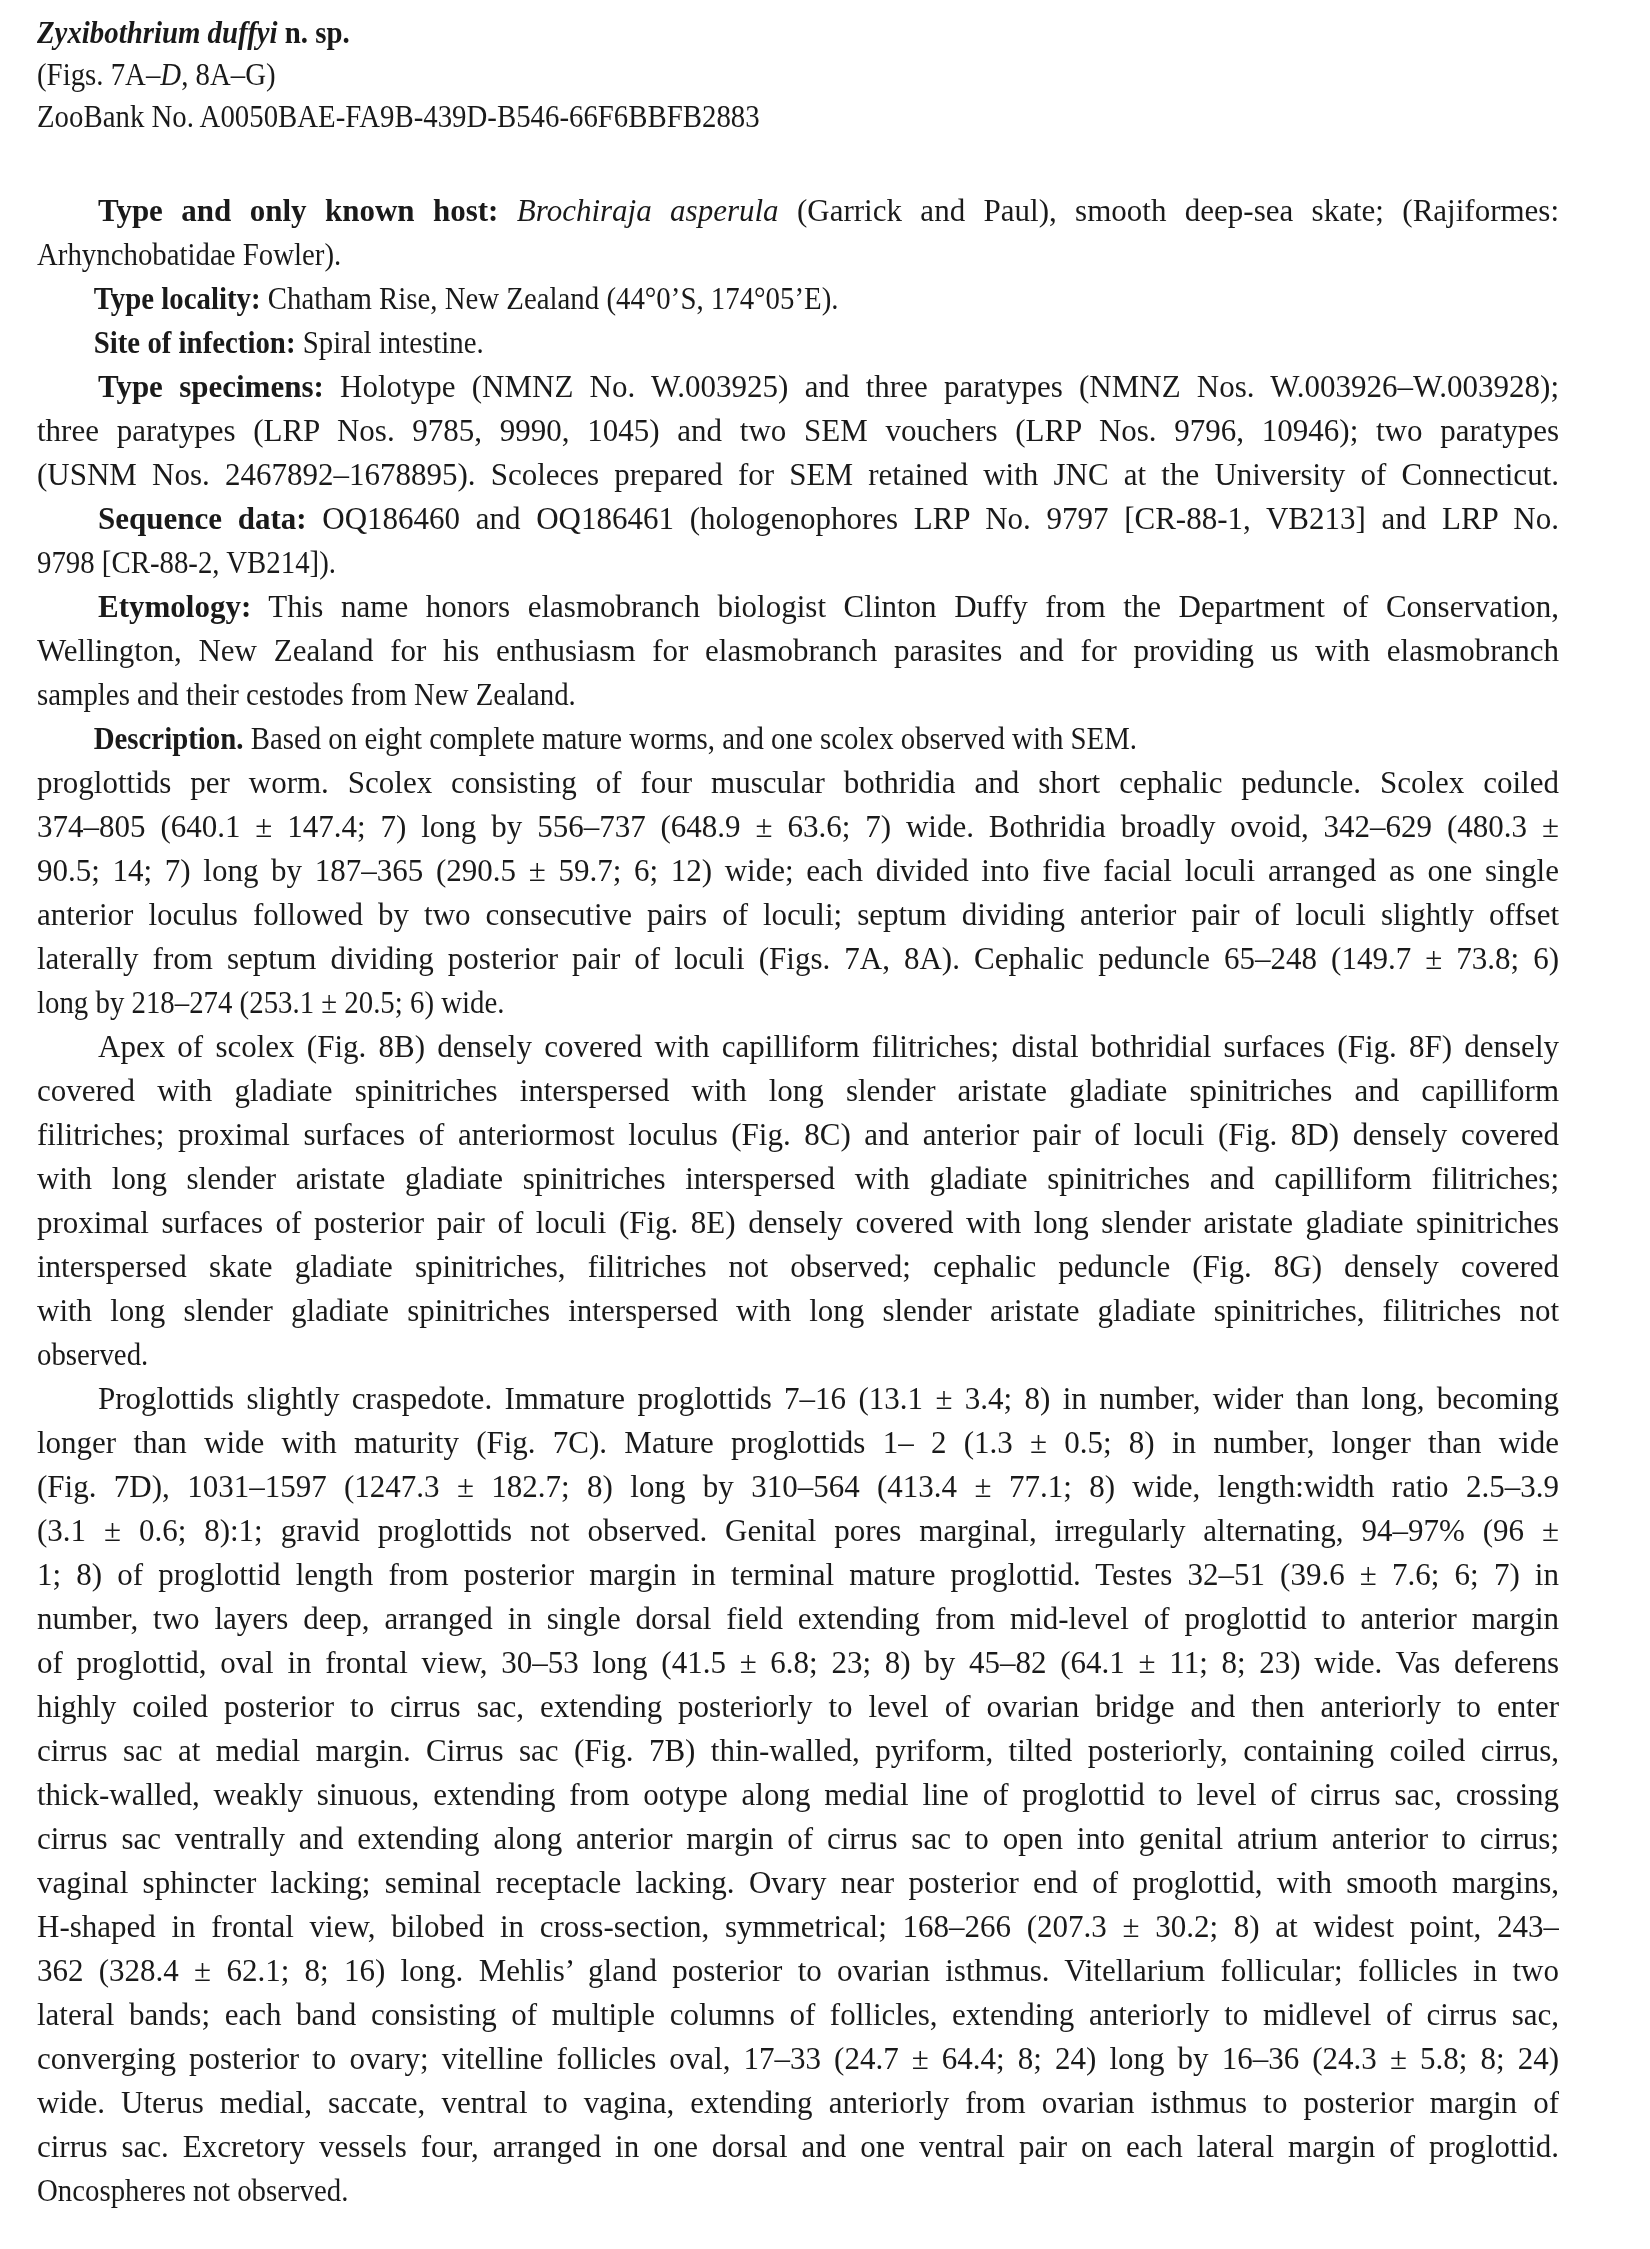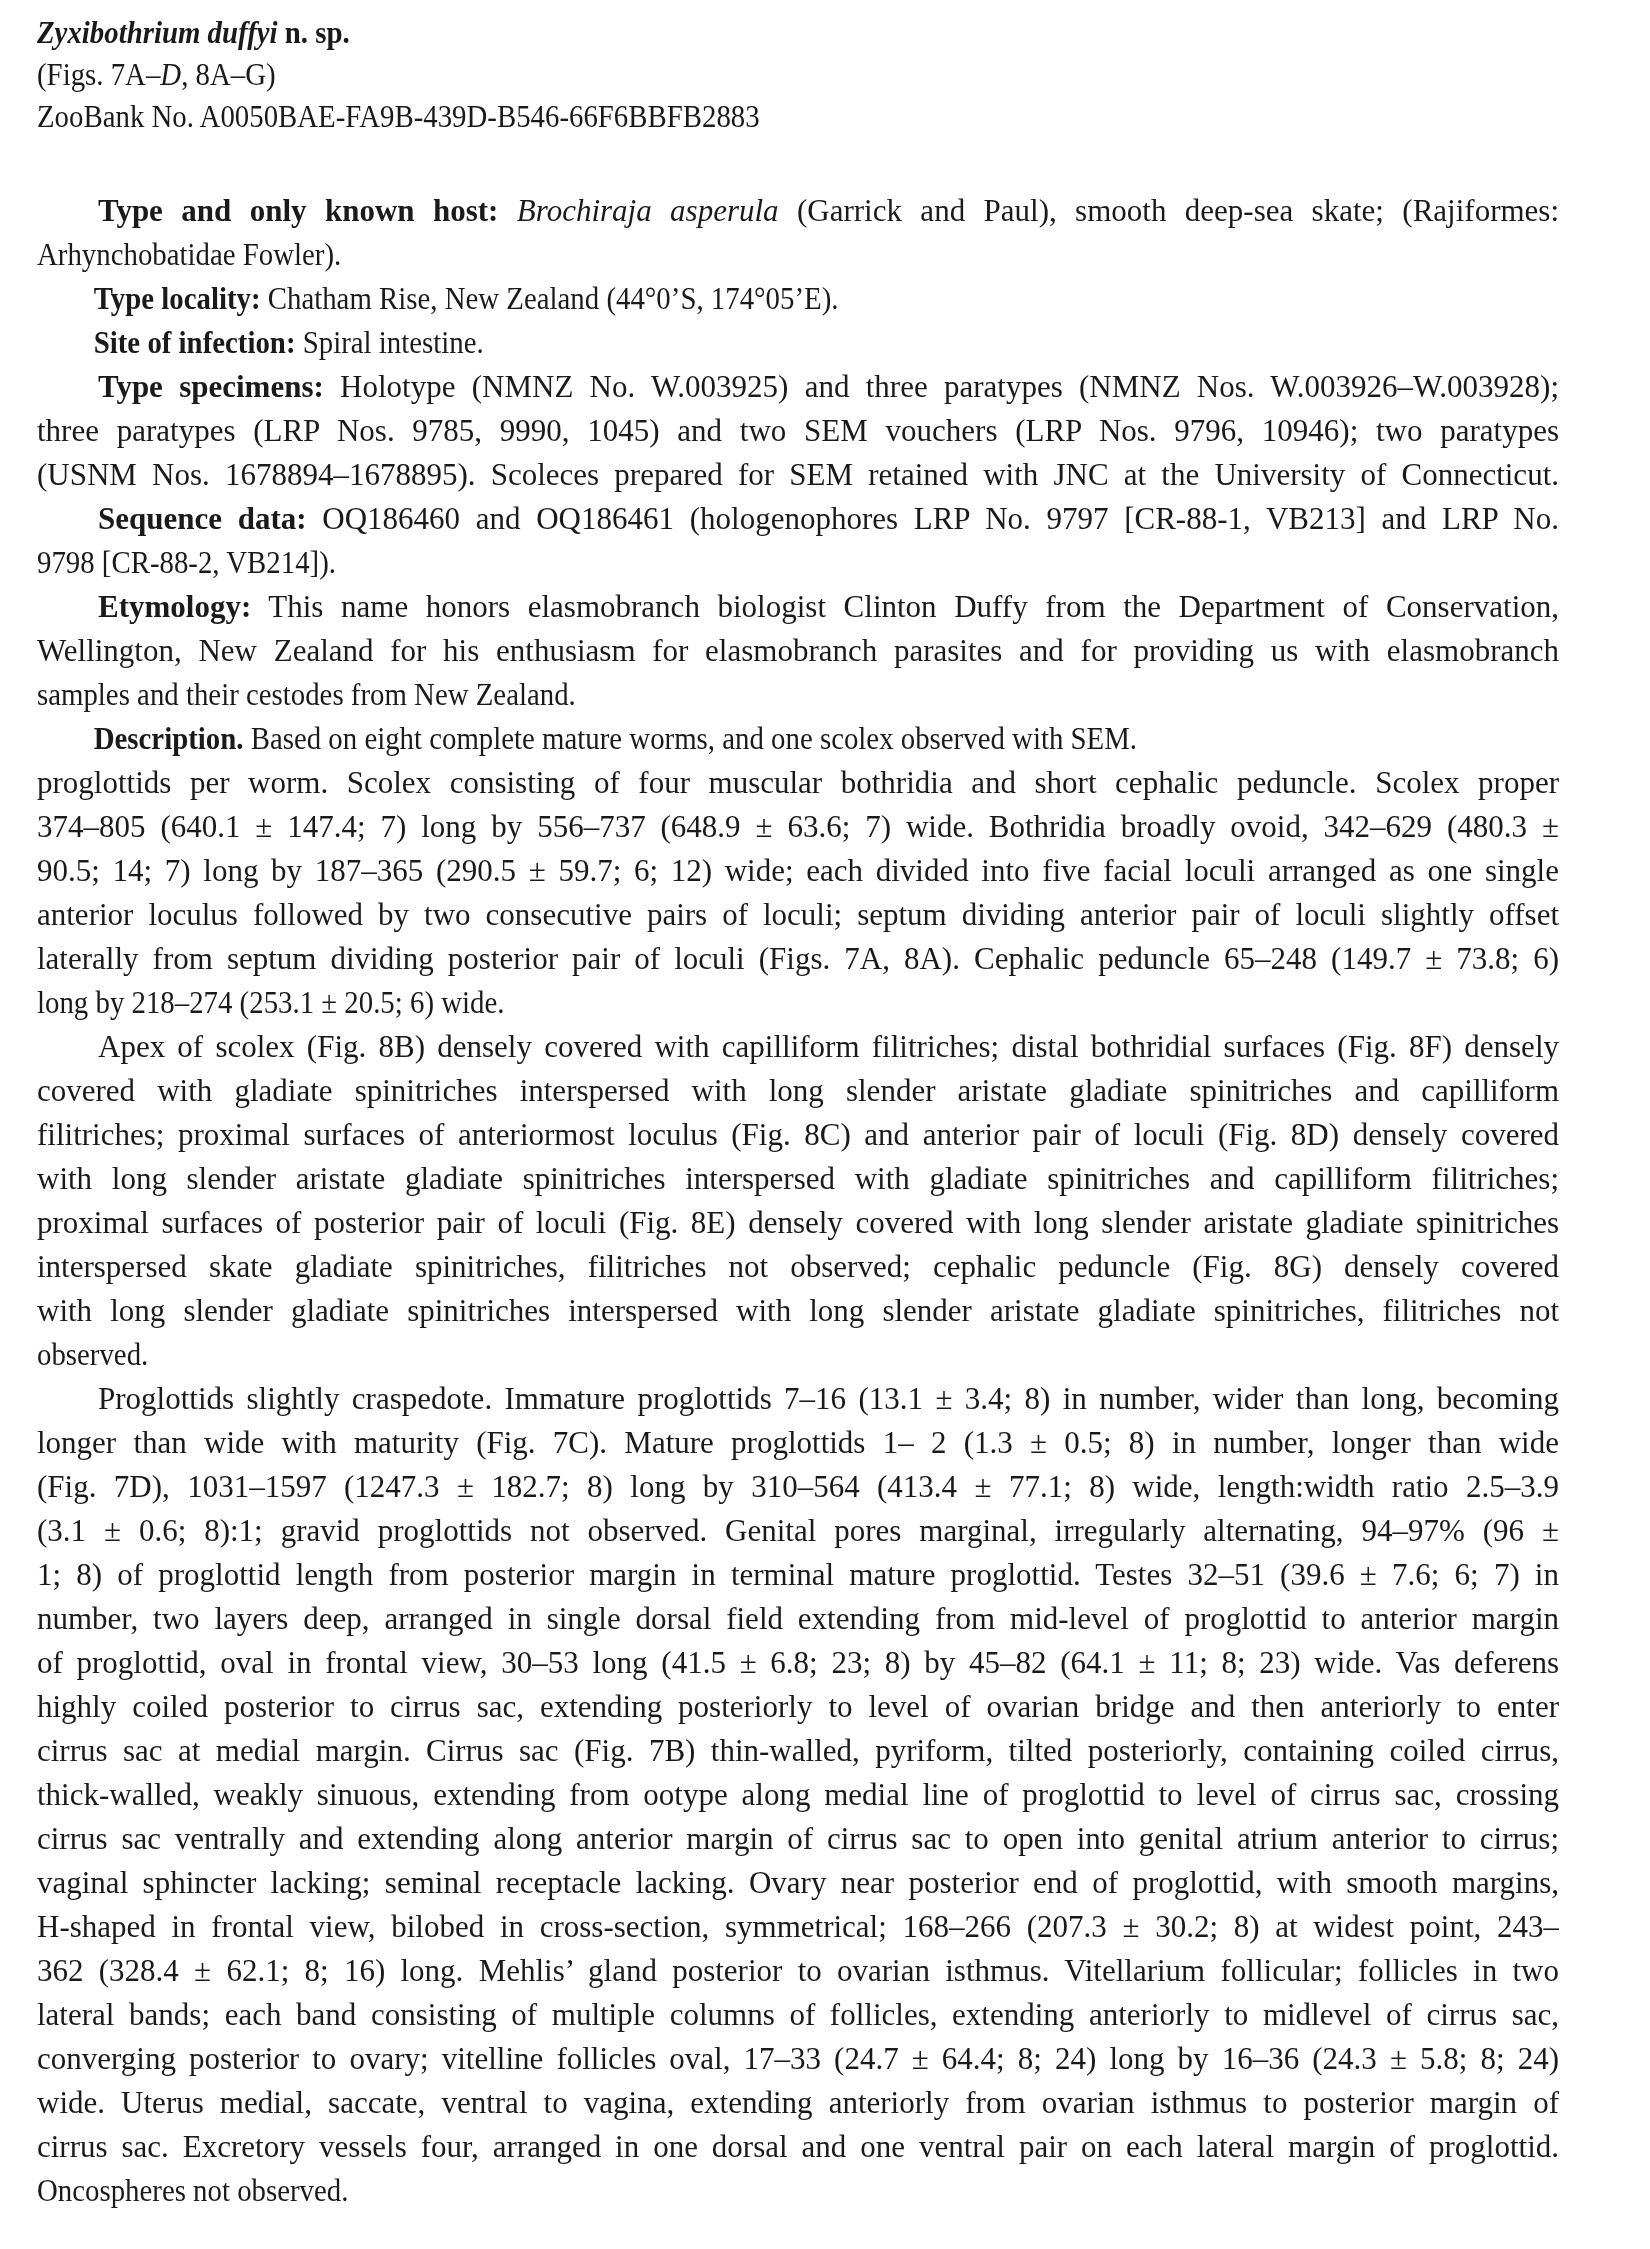--- a/index.html
+++ b/index.html
@@ -29,33 +29,33 @@
 
     <div class="line j ind"><b>Type and only known host:</b> <i>Brochiraja asperula</i> <span>(Garrick and Paul), smooth deep-sea skate; (Rajiformes:</span></div>
     <div class="line" style="transform-origin: left center; transform: scaleX(0.93);">Arhynchobatidae Fowler).</div>
 
     <div class="line ind" style="transform-origin: left center; transform: scaleX(0.93);"><b>Type locality:</b> <span>Chatham Rise, New Zealand (44°0’S, 174°05’E).</span></div>
 
     <div class="line ind" style="transform-origin: left center; transform: scaleX(0.93);"><b>Site of infection:</b> <span>Spiral intestine.</span></div>
 
     <div class="line j ind"><b>Type specimens:</b> <span>Holotype (NMNZ No. W.003925) and three paratypes (NMNZ Nos. W.003926–W.003928);</span></div>
     <div class="line j">three paratypes (LRP Nos. 9785, 9990, 1045) and two SEM vouchers (LRP Nos. 9796, 10946); two paratypes</div>
-    <div class="line j">(USNM Nos. 1678894–1678895). Scoleces prepared for SEM retained with JNC at the University of Connecticut.</div>
+    <div class="line j">(USNM Nos. 2467892–1678895). Scoleces prepared for SEM retained with JNC at the University of Connecticut.</div>
 
     <div class="line j ind"><b>Sequence data:</b> <span>OQ186460 and OQ186461 (hologenophores LRP No. 9797 [CR-88-1, VB213] and LRP No.</span></div>
     <div class="line" style="transform-origin: left center; transform: scaleX(0.93);">9798 [CR-88-2, VB214]).</div>
 
     <div class="line j ind"><b>Etymology:</b> <span>This name honors elasmobranch biologist Clinton Duffy from the Department of Conservation,</span></div>
     <div class="line j">Wellington, New Zealand for his enthusiasm for elasmobranch parasites and for providing us with elasmobranch</div>
     <div class="line" style="transform-origin: left center; transform: scaleX(0.93);">samples and their cestodes from New Zealand.</div>
 
     <div class="line ind" style="transform-origin: left center; transform: scaleX(0.93);"><b>Description.</b> <span>Based on eight complete mature worms, and one scolex observed with SEM.</span></div>
 
     <div id="para-worms">
-        <div class="line j">proglottids per worm. Scolex consisting of four muscular bothridia and short cephalic peduncle. Scolex proper</div>
+        <div class="line j">proglottids per worm. Scolex consisting of four muscular bothridia and short cephalic peduncle. Scolex coiled</div>
         <div class="line j">374–805 (640.1 ± 147.4; 7) long by 556–737 (648.9 ± 63.6; 7) wide. Bothridia broadly ovoid, 342–629 (480.3 ±</div>
         <div class="line j">90.5; 14; 7) long by 187–365 (290.5 ± 59.7; 6; 12) wide; each divided into five facial loculi arranged as one single</div>
         <div class="line j">anterior loculus followed by two consecutive pairs of loculi; septum dividing anterior pair of loculi slightly offset</div>
         <div class="line j">laterally from septum dividing posterior pair of loculi (Figs. 7A, 8A). Cephalic peduncle 65–248 (149.7 ± 73.8; 6)</div>
         <div class="line" style="transform-origin: left center; transform: scaleX(0.93);">long by 218–274 (253.1 ± 20.5; 6) wide.</div>
       </div>
     <div id="para-apex">
         <div class="line j ind">Apex of scolex (Fig. 8B) densely covered with capilliform filitriches; distal bothridial surfaces (Fig. 8F) densely</div>
         <div class="line j">covered with gladiate spinitriches interspersed with long slender aristate gladiate spinitriches and capilliform</div>
         <div class="line j">filitriches; proximal surfaces of anteriormost loculus (Fig. 8C) and anterior pair of loculi (Fig. 8D) densely covered</div>

